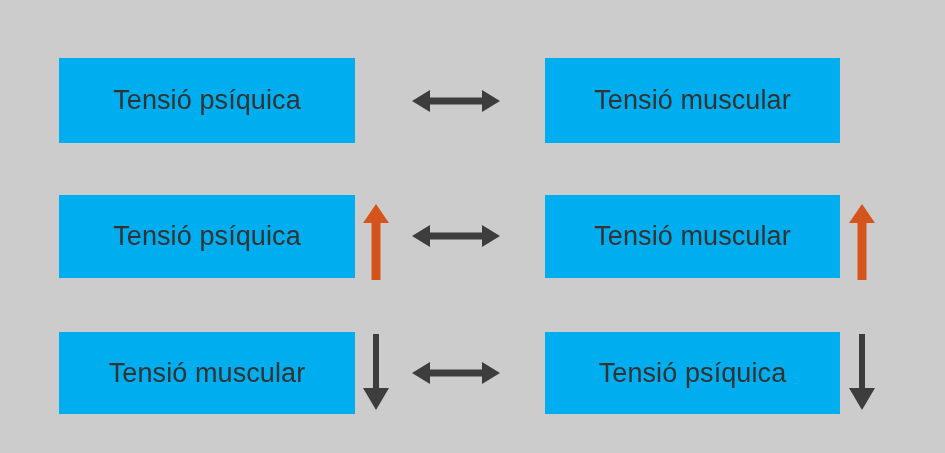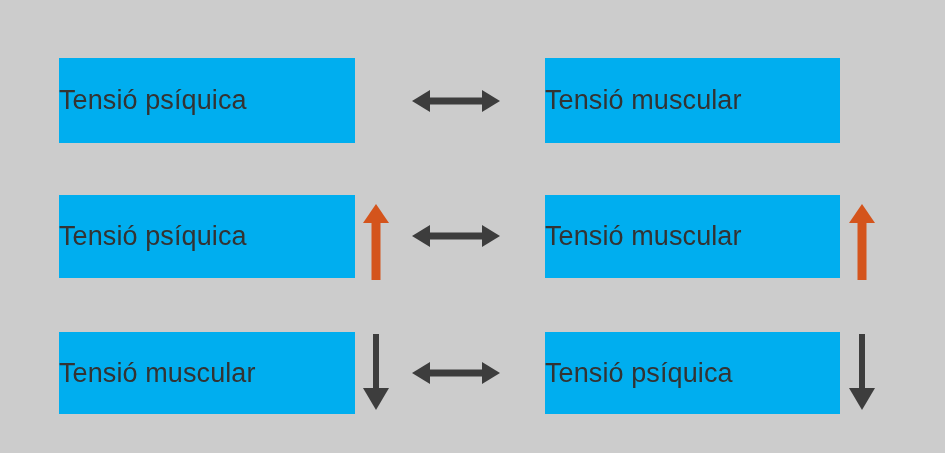--- a/index.html
+++ b/index.html
@@ -20,20 +20,21 @@
     height: 453px;
     background: #cccccc;
   }
 
   
   .concept-box {
     position: absolute;
     background: #00aeef;
     display: flex;
     align-items: center;
+    justify-content: center;
     box-sizing: border-box;
   }
   .concept-box .box-label {
     color: #333333;
     font-size: 27px;
     font-weight: 400;
     line-height: 1;
     letter-spacing: 0.1px;
     white-space: nowrap;
     font-family: "Liberation Sans", sans-serif;

